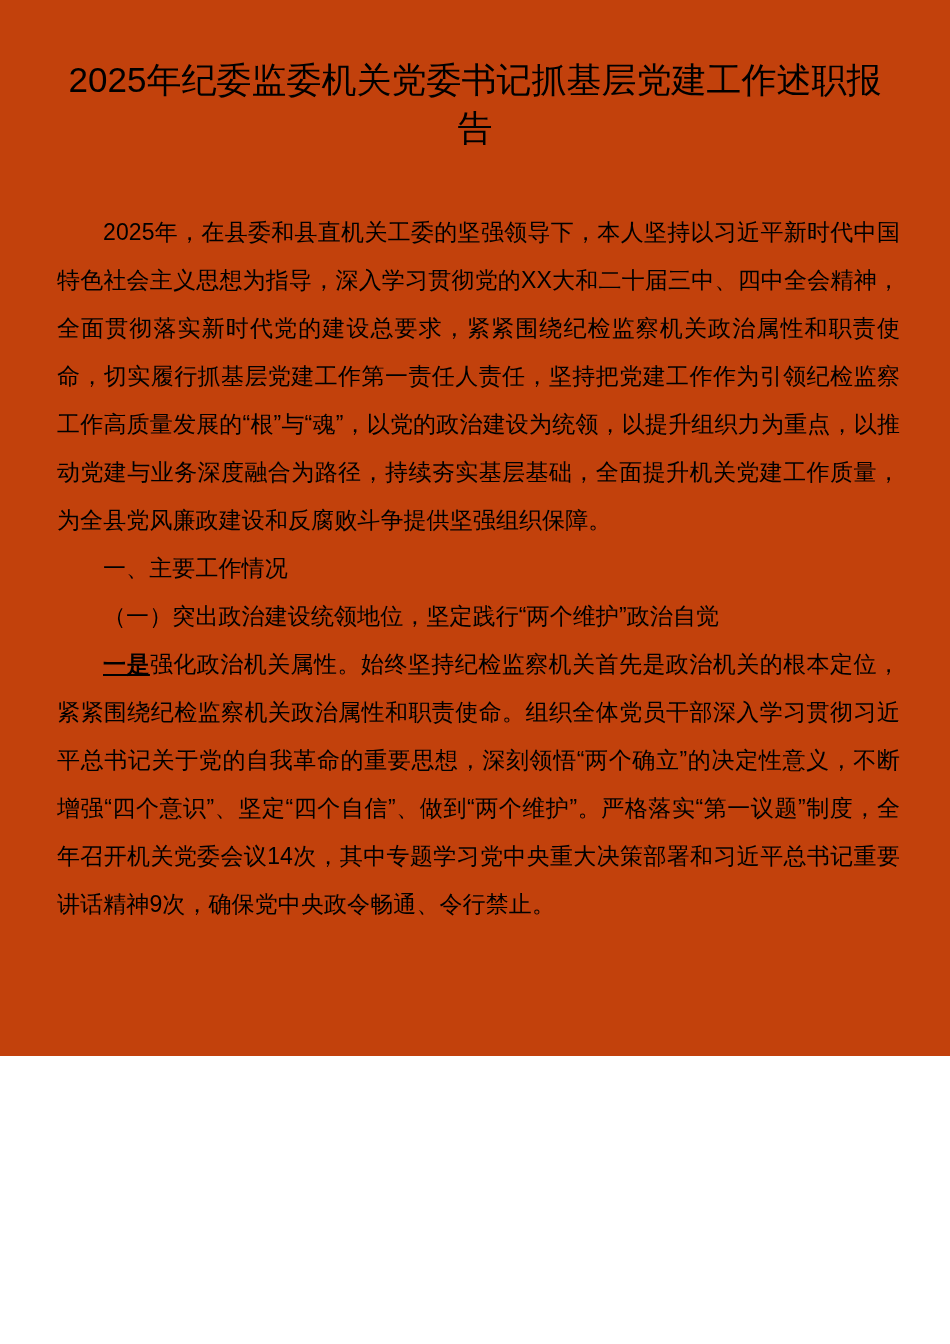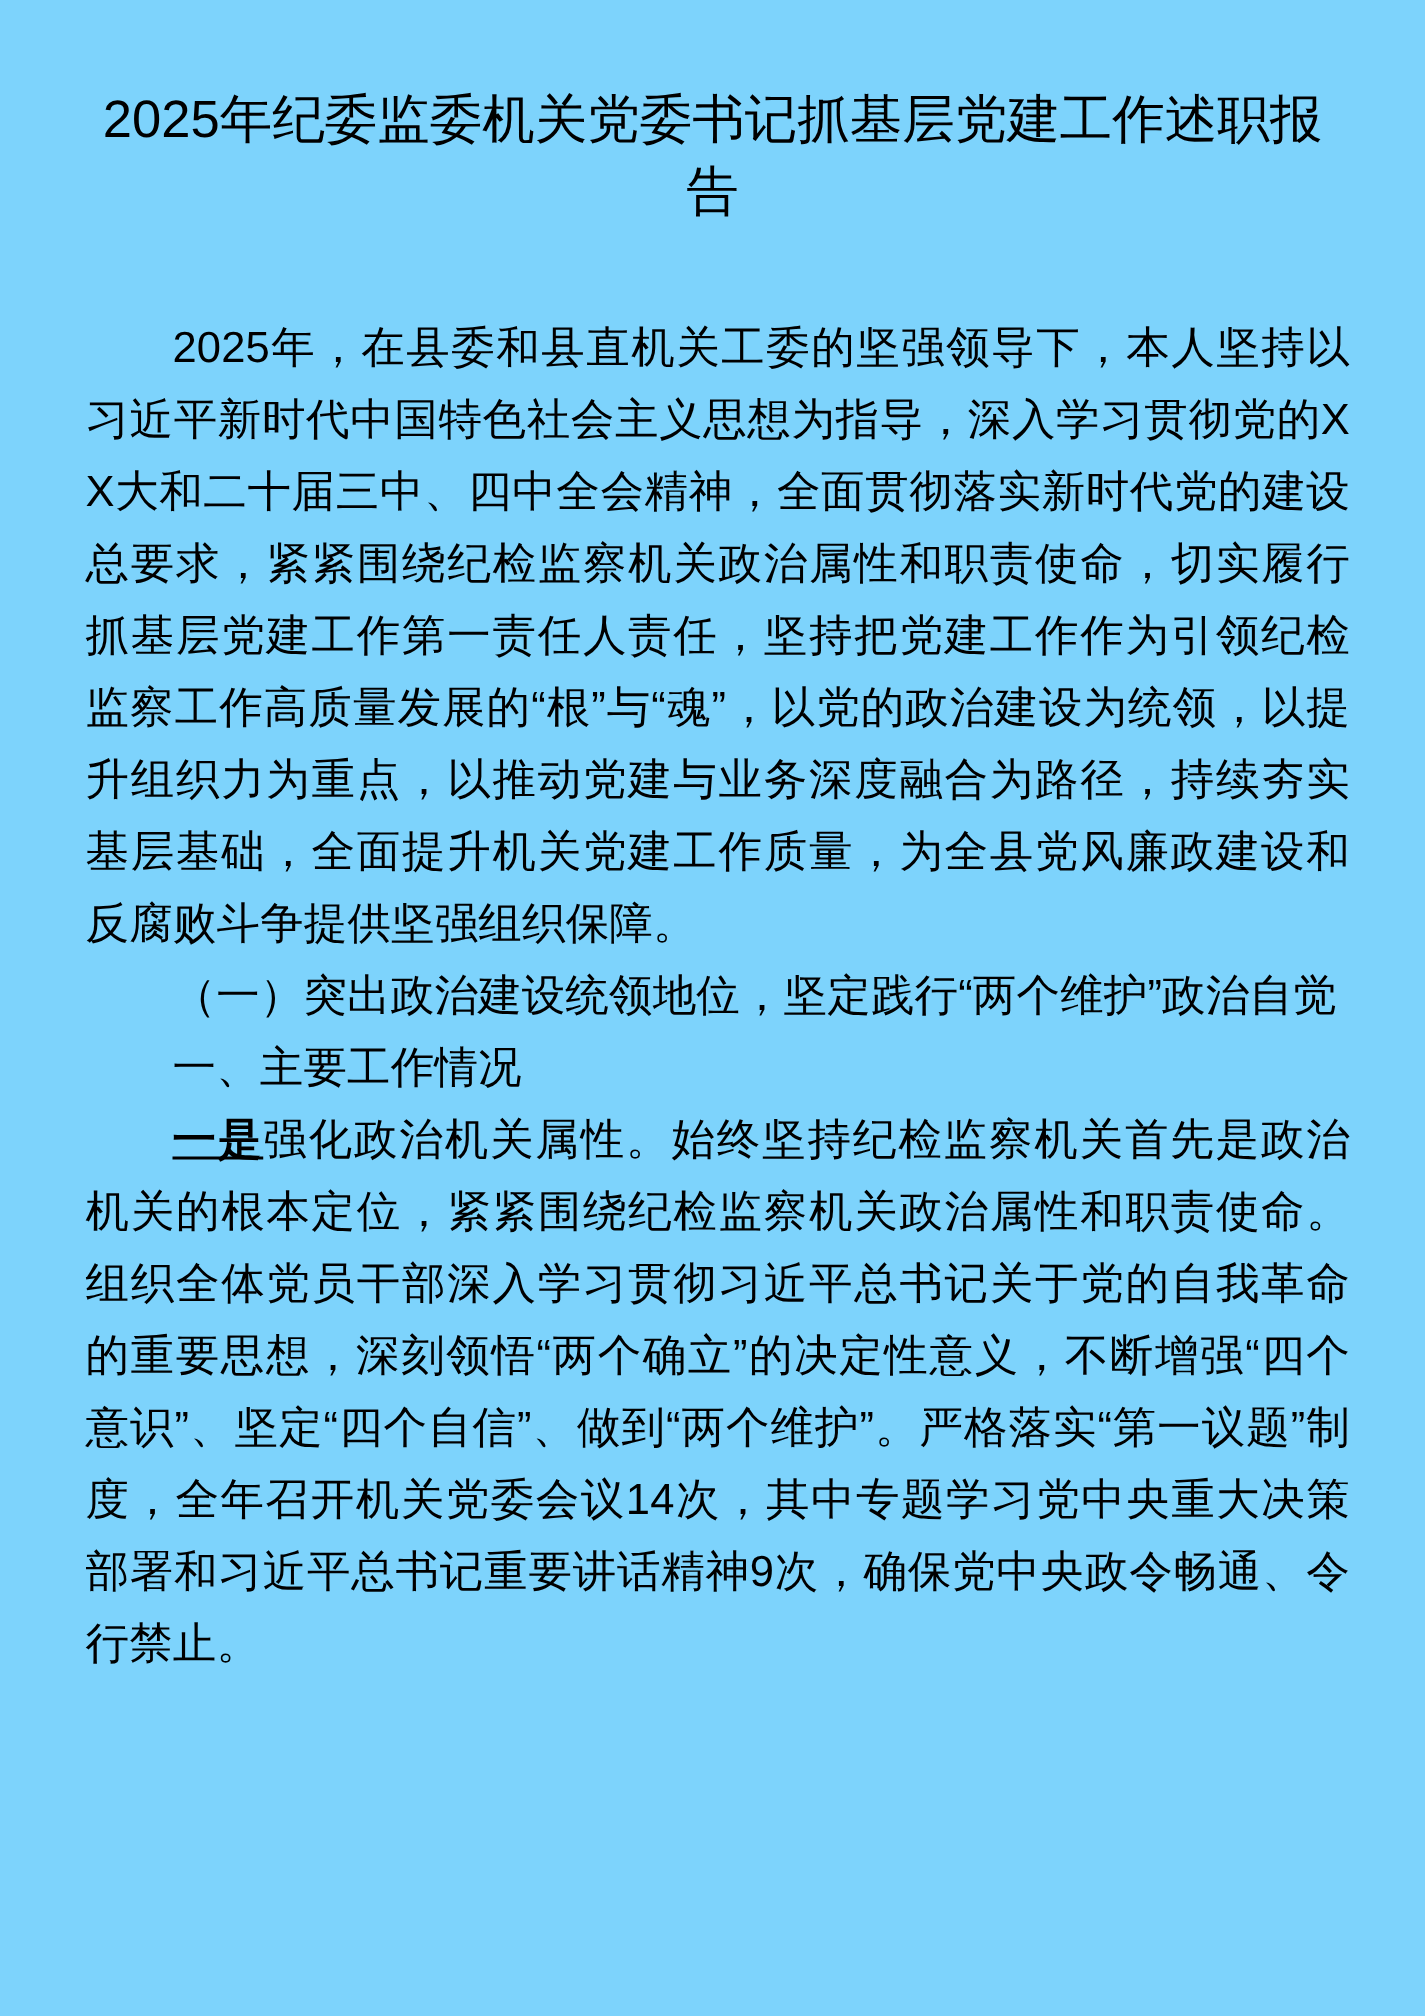--- a/index.html
+++ b/index.html
@@ -7,22 +7,22 @@
     padding: 0;
     background: #ffffff;
   }
   body {
     font-family: "Liberation Sans", "DejaVu Sans", sans-serif;
     color: #000000;
   }
   .page {
     position: relative;
     width: 950px;
-    height: 1344px;
-    background: #7dd3fc;
+    height: 1056px;
+    background: #c2410c;
     overflow: hidden;
     box-sizing: border-box;
     padding: 0;
   }
   .doc-title {
     margin: 0;
     padding: 56px 57px 0 57px;
     font-size: 35px;
     line-height: 48px;
     font-weight: 400;
@@ -32,21 +32,21 @@
     white-space: normal;
   }
   .body-block {
     padding: 0 50px 0 57px;
   }
   .spacer-after-title {
     height: 56px;
   }
   p.para {
     margin: 0;
-    font-size: 29px;
+    font-size: 23px;
     line-height: 48px;
     text-align: justify;
     text-justify: inter-ideograph;
     text-indent: 2em;
     color: #000;
     word-break: break-all;
     letter-spacing: 0.1px;
   }
   p.para.heading-lvl1,
   p.para.heading-lvl2 {
@@ -63,21 +63,21 @@
 <div class="page">
 
   <h1 class="doc-title">2025年纪委监委机关党委书记抓基层党建工作述职报告</h1>
 
   <div class="spacer-after-title"></div>
 
   <div class="body-block">
 
     <p class="para">2025年，在县委和县直机关工委的坚强领导下，本人坚持以习近平新时代中国特色社会主义思想为指导，深入学习贯彻党的XX大和二十届三中、四中全会精神，全面贯彻落实新时代党的建设总要求，紧紧围绕纪检监察机关政治属性和职责使命，切实履行抓基层党建工作第一责任人责任，坚持把党建工作作为引领纪检监察工作高质量发展的“根”与“魂”，以党的政治建设为统领，以提升组织力为重点，以推动党建与业务深度融合为路径，持续夯实基层基础，全面提升机关党建工作质量，为全县党风廉政建设和反腐败斗争提供坚强组织保障。</p>
 
+    <p class="para heading-lvl1">一、主要工作情况</p>
+
     <p class="para heading-lvl2">（一）突出政治建设统领地位，坚定践行“两个维护”政治自觉</p>
-
-    <p class="para heading-lvl1">一、主要工作情况</p>
 
     <p class="para"><span class="bold-lead">一是</span><span>强化政治机关属性。始终坚持纪检监察机关首先是政治机关的根本定位，紧紧围绕纪检监察机关政治属性和职责使命。组织全体党员干部深入学习贯彻习近平总书记关于党的自我革命的重要思想，深刻领悟“两个确立”的决定性意义，不断增强“四个意识”、坚定“四个自信”、做到“两个维护”。严格落实“第一议题”制度，全年召开机关党委会议14次，其中专题学习党中央重大决策部署和习近平总书记重要讲话精神9次，确保党中央政令畅通、令行禁止。</span></p>
 
 
   </div>
 </div>
 
 </body></html>

